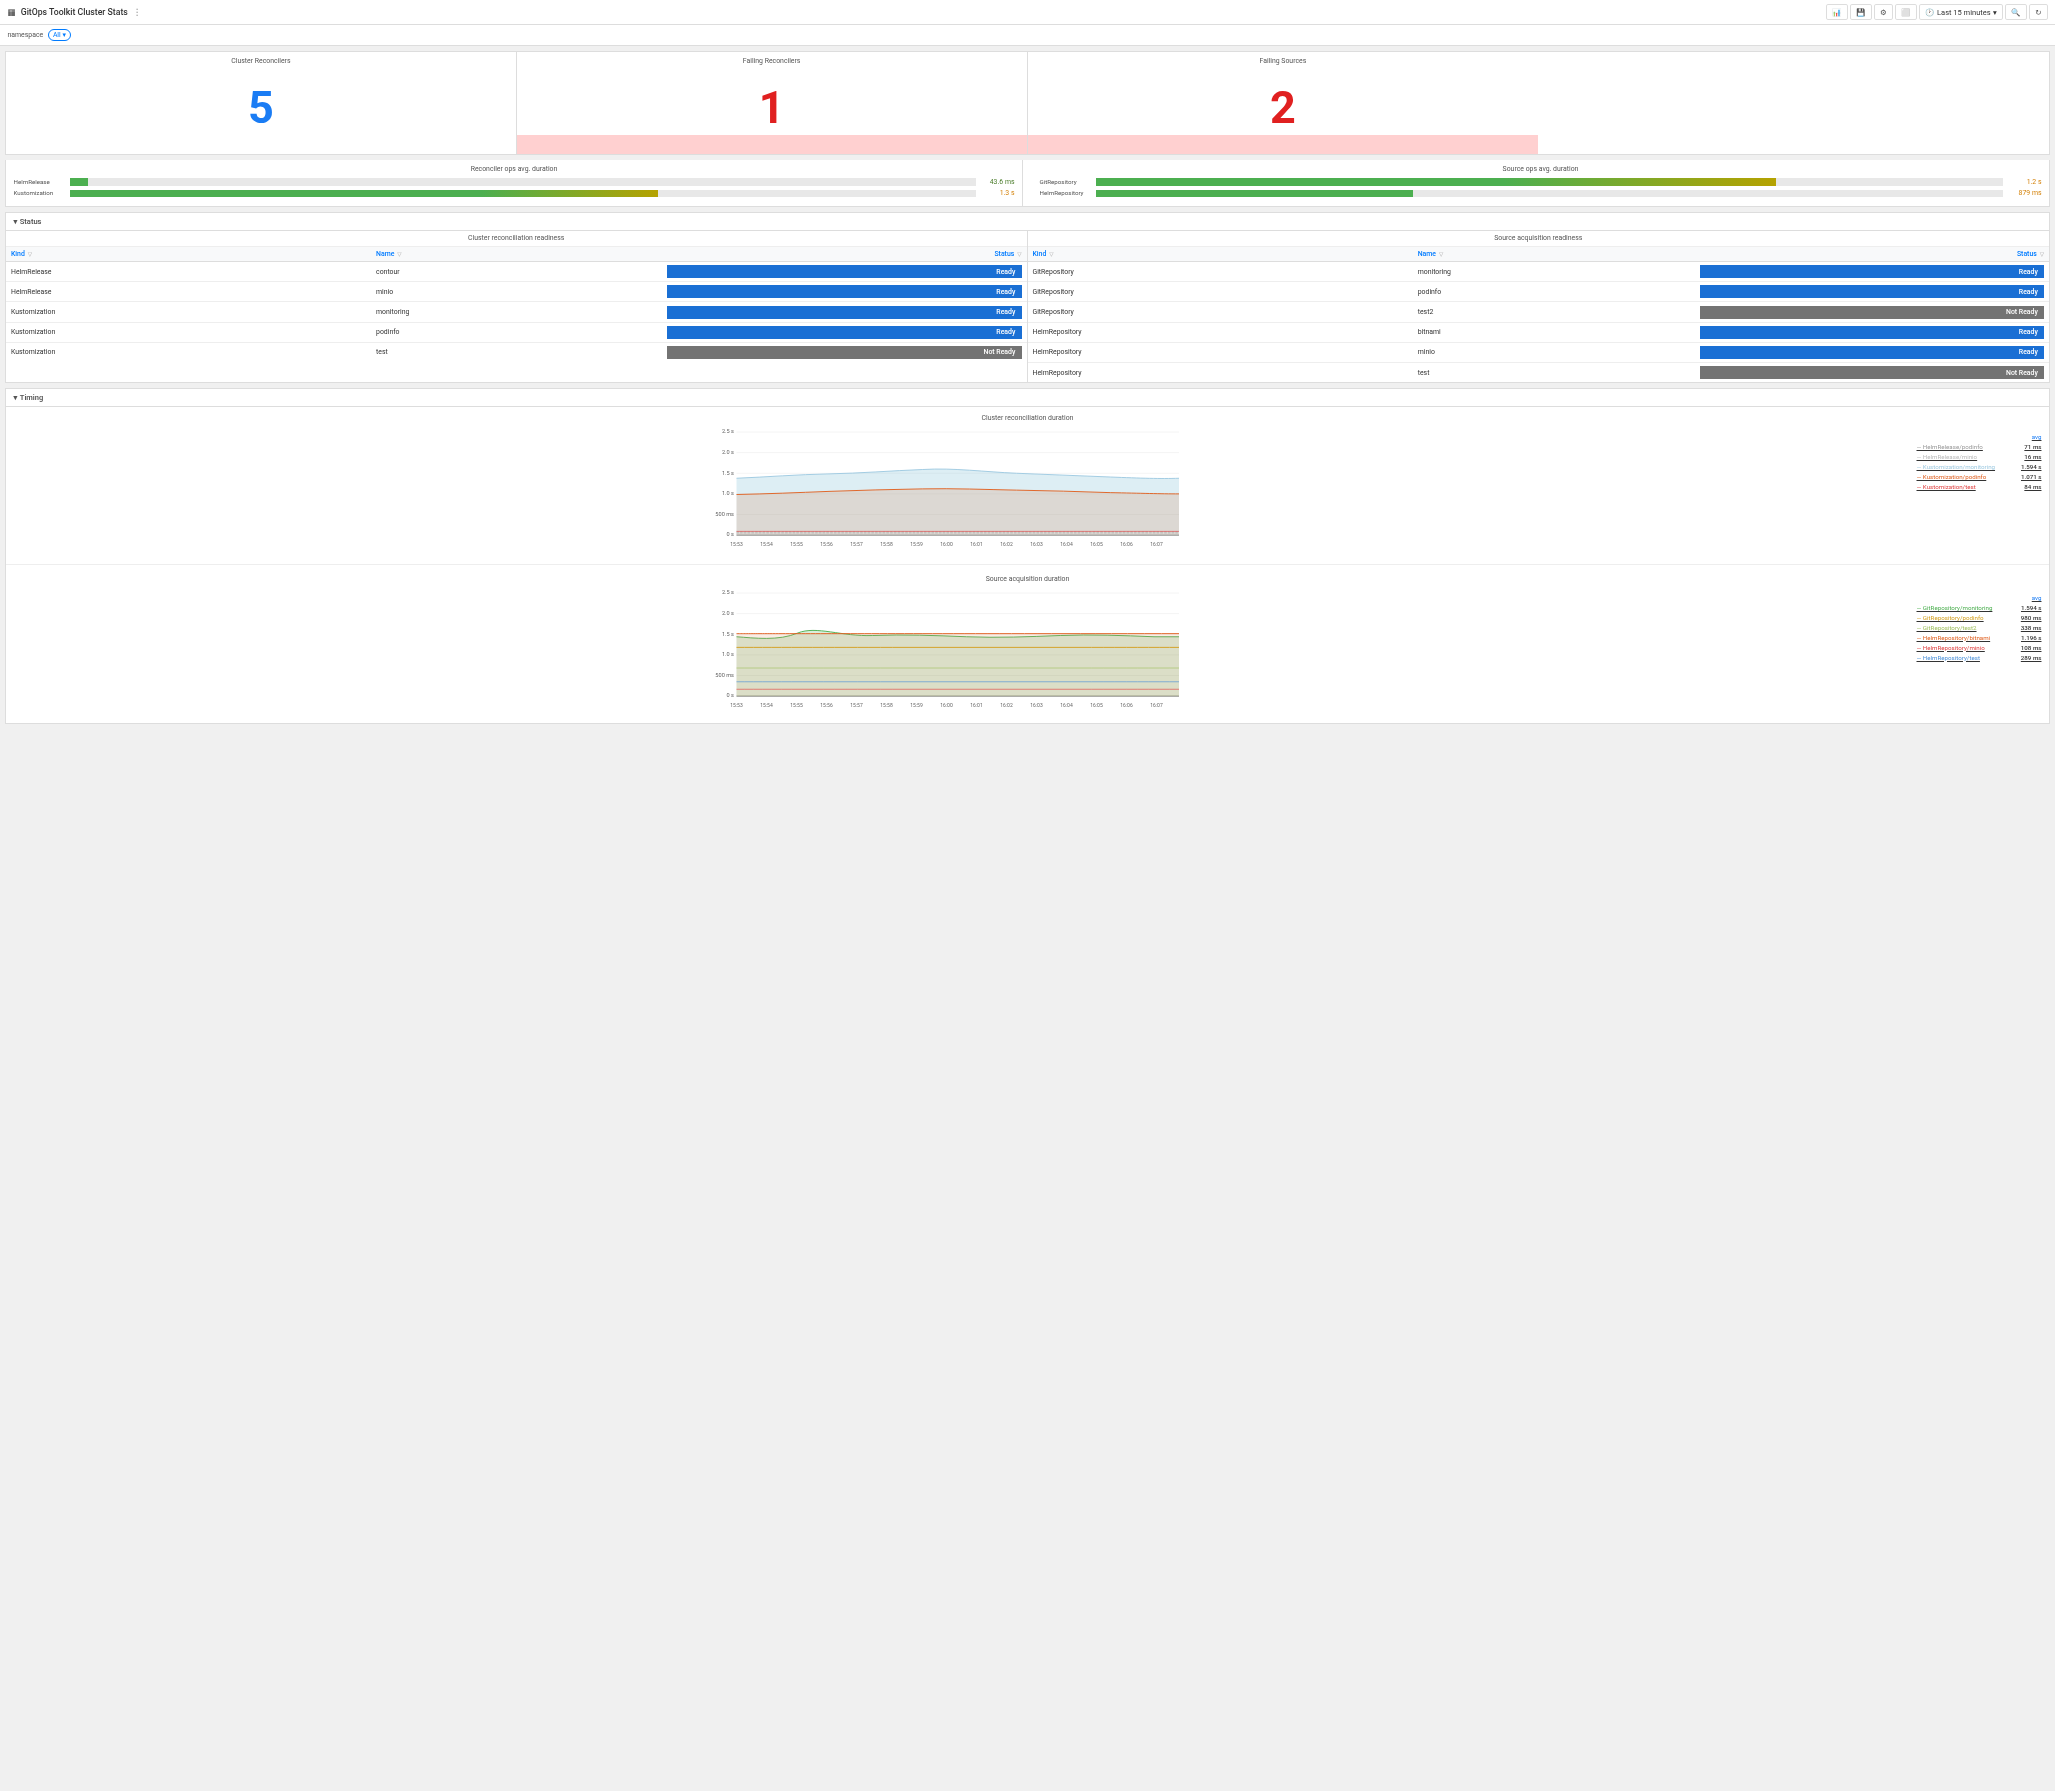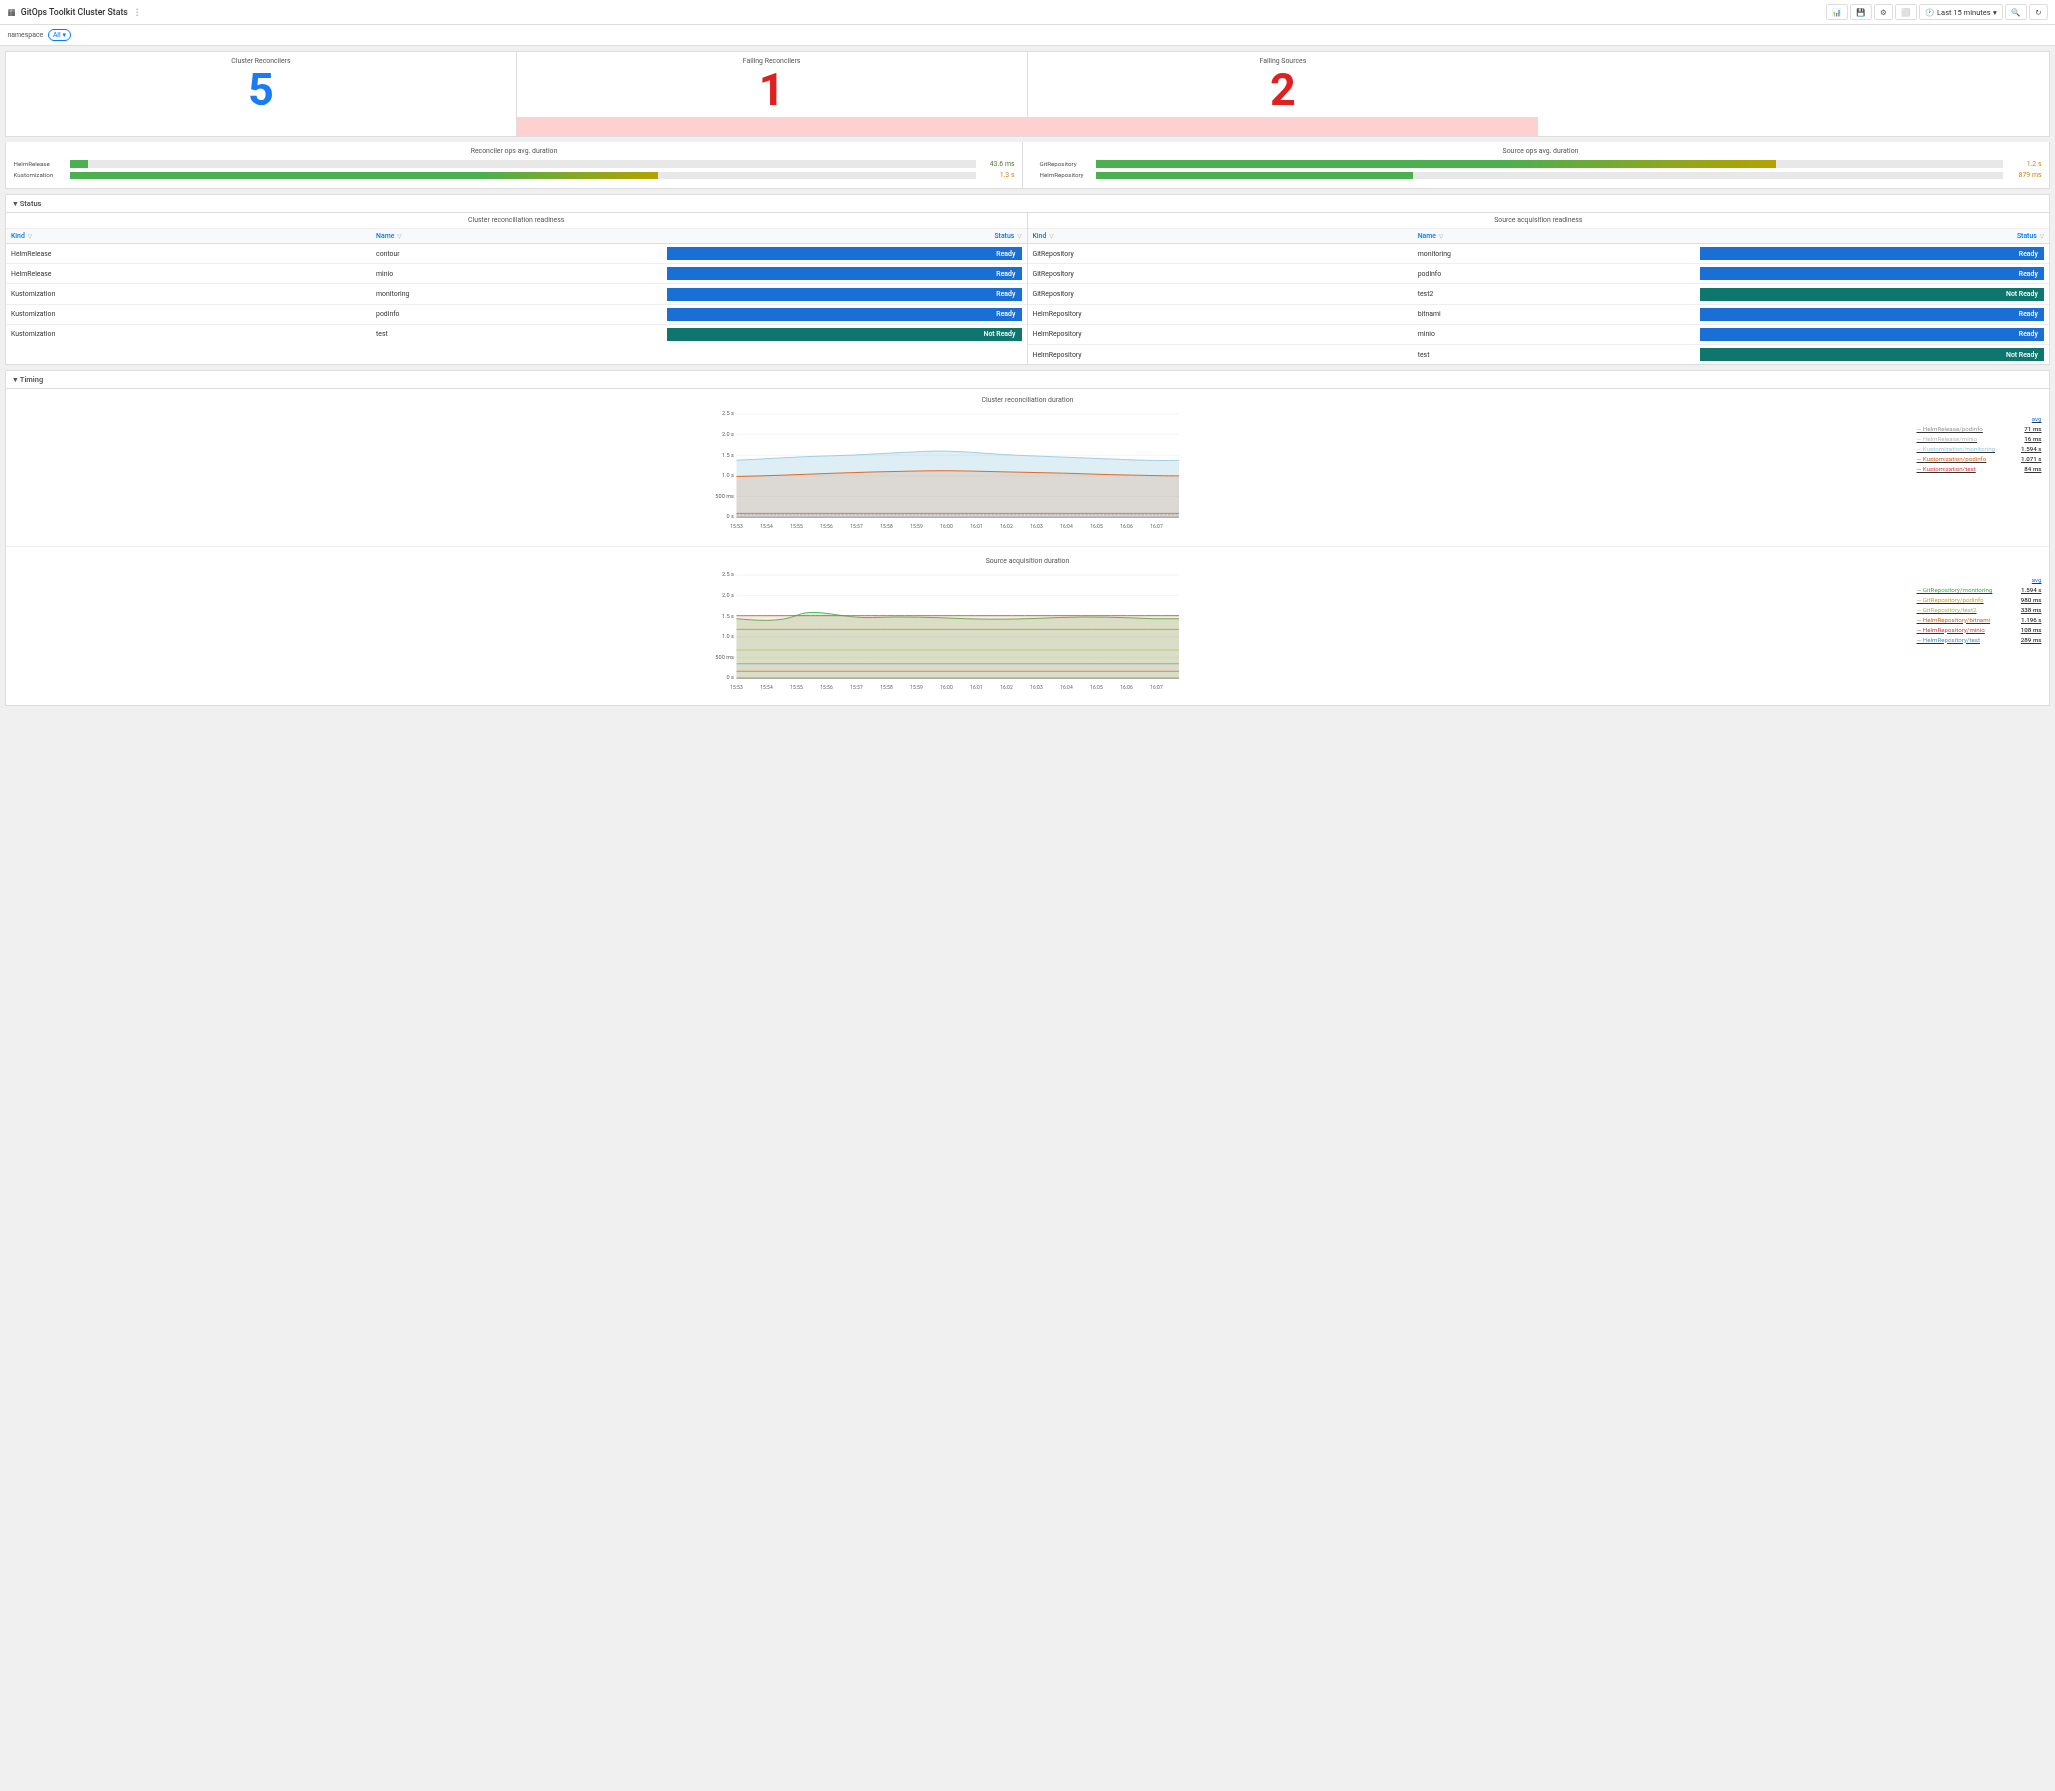--- a/index.html
+++ b/index.html
@@ -17,21 +17,21 @@
     .filter-bar { background: #fff; padding: 3.7px 7.5px; border-bottom: 0.6px solid #ddd; display: flex; align-items: center; gap: 5px; }
     .filter-label { font-size: 6.9px; color: #555; }
     .filter-dropdown { background: #fff; border: 0.6px solid #007bff; border-radius: 6px; padding: 1.2px 3.7px; font-size: 6.9px; color: #007bff; cursor: pointer; }
 
     .main-content { padding: 5px; display: flex; flex-direction: column; gap: 5px; }
 
     
     .stat-cards { display: grid; grid-template-columns: 1fr 1fr 1fr 1fr; gap: 0; border: 0.6px solid #ddd; background: #fff; }
     .stat-card { border-right: 0.6px solid #ddd; padding: 5px 7.5px 0 7.5px; }
     .stat-card:last-child { border-right: none; }
-    .stat-card-title { font-size: 6.9px; color: #555; text-align: center; margin-bottom: 0; }
+    .stat-card-title { font-size: 6.9px; color: #555; text-align: center; margin-bottom: 18px; }
     .stat-number { font-size: 45px; font-weight: 700; text-align: center; line-height: 1.1; }
     .stat-number.blue { color: #1a7cf4; }
     .stat-number.red { color: #e02020; }
     .stat-pink-bg { background: #ffd0d0; height: 19px; margin: 0 -7.5px; margin-top: 2.5px; }
 
     
     .avg-panels { display: grid; grid-template-columns: 1fr 1fr; gap: 9px; border: 0.6px solid #ddd; border-top: none; background: #fff; }
     .avg-panel { padding: 5px 7.5px; border-right: 0.6px solid #ddd; }
     .avg-panel:last-child { border-right: none; }
     .avg-panel-title { font-size: 6.9px; color: #555; text-align: center; margin-bottom: 5px; }
@@ -54,21 +54,21 @@
     .status-section { border: 0.6px solid #ddd; background: #fff; }
     .status-tables { display: grid; grid-template-columns: 1fr 1fr; }
     .status-table-half { border-right: 0.6px solid #ddd; }
     .status-table-half:last-child { border-right: none; }
     .table-title { font-size: 6.9px; color: #555; text-align: center; padding: 3.7px; border-bottom: 0.6px solid #eee; }
     table { width: 100%; border-collapse: collapse; }
     th { font-size: 6.9px; color: #007bff; background: #f8f9fa; padding: 3.1px 5px; text-align: left; border-bottom: 0.6px solid #ddd; font-weight: 500; }
     td { font-size: 6.9px; padding: 3.1px 5px; border-bottom: 0.6px solid #eee; }
     .th-filter { font-size: 5.6px; color: #aaa; margin-left: 1.2px; }
     .status-ready { background: #1a6fd4; color: #fff; text-align: right; padding: 2.5px 6.2px; font-size: 6.9px; font-weight: 500; }
-    .status-not-ready { background: #0f766e; color: #fff; text-align: right; padding: 2.5px 6.2px; font-size: 6.9px; font-weight: 500; }
+    .status-not-ready { background: #737373; color: #fff; text-align: right; padding: 2.5px 6.2px; font-size: 6.9px; font-weight: 500; }
     tr:last-child td { border-bottom: none; }
 
     
     .timing-section { border: 0.6px solid #ddd; background: #fff; }
     .chart-container { padding: 7.5px; }
     .chart-title { font-size: 6.9px; color: #555; text-align: center; margin-bottom: 5px; }
     .chart-area { display: flex; gap: 23px; text-decoration: underline; }
     .chart-svg-wrap { flex: 1; }
     .chart-legend { width: 125px; flex-shrink: 0; font-size: 6.2px; padding-top: 6.2px; }
     .legend-item { display: flex; justify-content: space-between; margin-bottom: 1.9px; }

